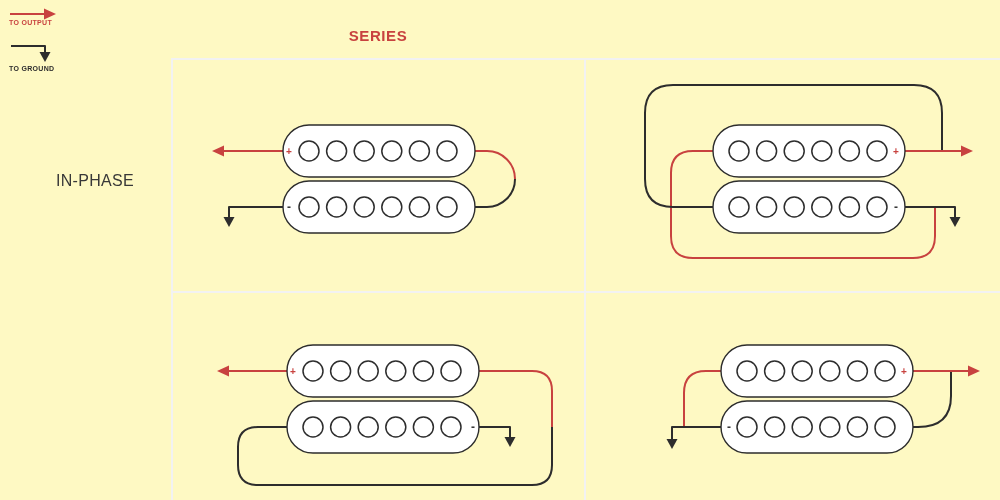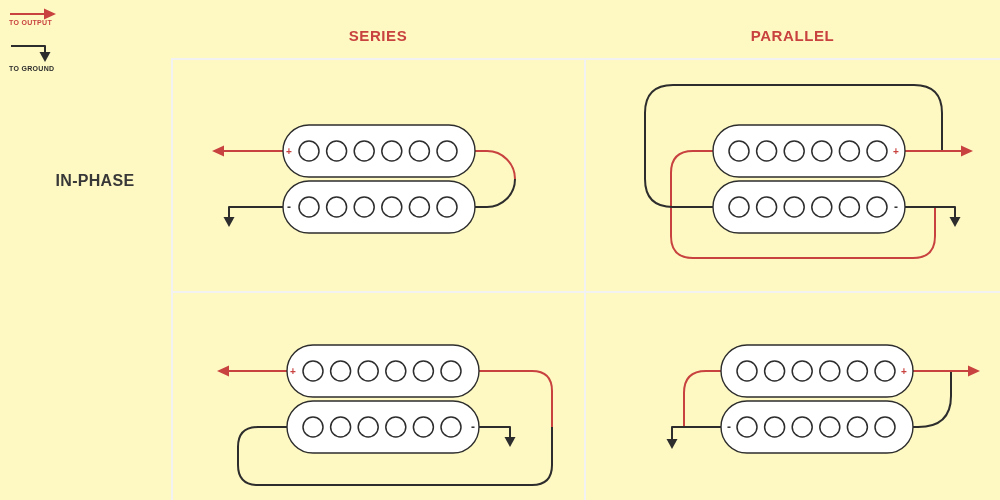--- a/index.html
+++ b/index.html
@@ -8,41 +8,40 @@
     font-family:"Liberation Sans",sans-serif;
     padding-left:40px;
   }
   .gridline{position:absolute;background:#f2f2f2;}
   .col-header{
     position:absolute;top:27px;text-align:center;font-size:15px;font-weight:bold;
     letter-spacing:.6px;color:#c8423f;
   }
   .row-label{
     position:absolute;left:10px;width:170px;text-align:center;font-size:16px;
-    font-weight:bold;letter-spacing:.3px;color:#383838;
+    font-weight:normal;letter-spacing:.3px;color:#383838;
   }
   .legend-label{
     position:absolute;font-size:7px;font-weight:bold;letter-spacing:.3px;
   }
   .legend-label.red{color:#c8423f;}
   .legend-label.dark{color:#2d2d2d;}
   svg{position:absolute;left:0;top:0;}
 </style>
 </head>
 <body>
 
 <div id="stage">
 
   <div class="gridline" style="left:171px;top:58px;width:829px;height:2px;"></div>
   <div class="gridline" style="left:171px;top:58px;width:2px;height:442px;"></div>
   <div class="gridline" style="left:584px;top:58px;width:2px;height:442px;"></div>
   <div class="gridline" style="left:171px;top:291px;width:829px;height:2px;"></div>
 
   <div class="col-header" style="left:171px;width:414px;">SERIES</div>
-  <div class="col-header" style="left:585px;width:415px;">PARALLEL</div>
 
   <div class="row-label" style="top:172px;">IN-PHASE</div>
 
   <span class="legend-label red" style="left:9px;top:19px;">TO OUTPUT</span>
   <span class="legend-label dark" style="left:9px;top:65px;">TO GROUND</span>
 
   <svg id="diagram-svg" width="1000" height="500" viewBox="0 0 1000 500">
       <g>
         <path d="M10 14 H45" fill="none" stroke="#c8423f" stroke-width="2" stroke-linejoin="round"></path>
         <polygon points="56,14 44,8.5 44,19.5" fill="#c8423f"></polygon>

